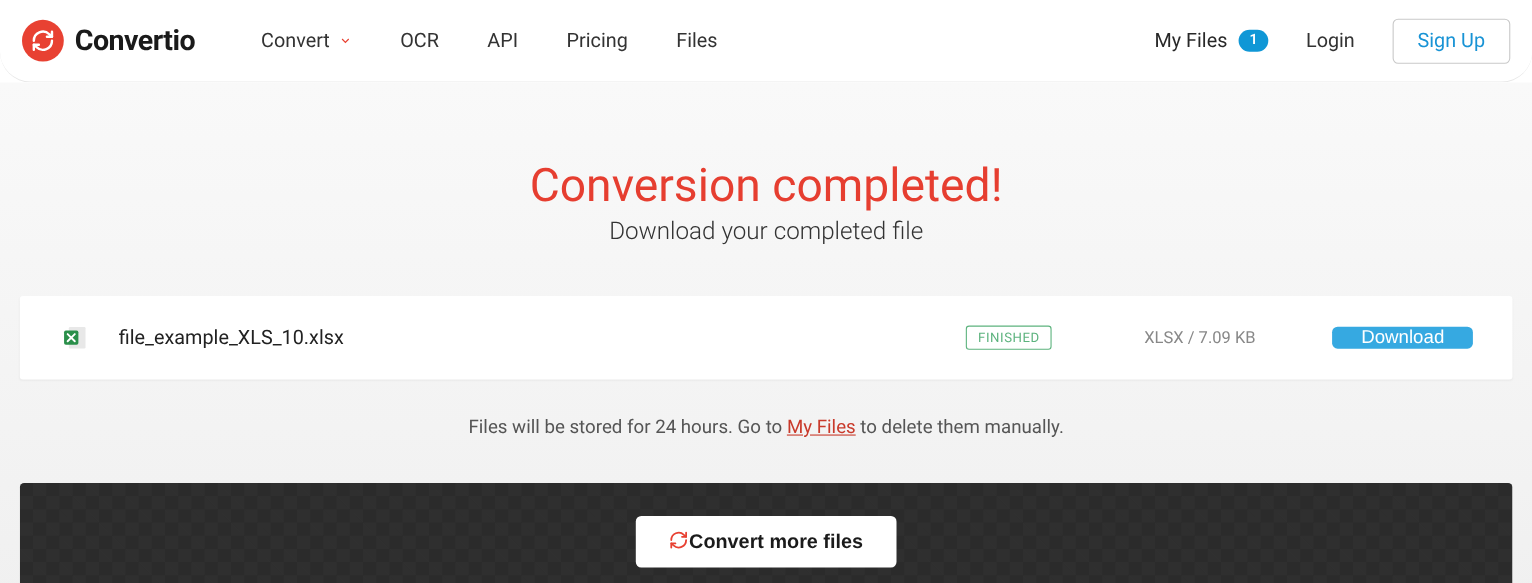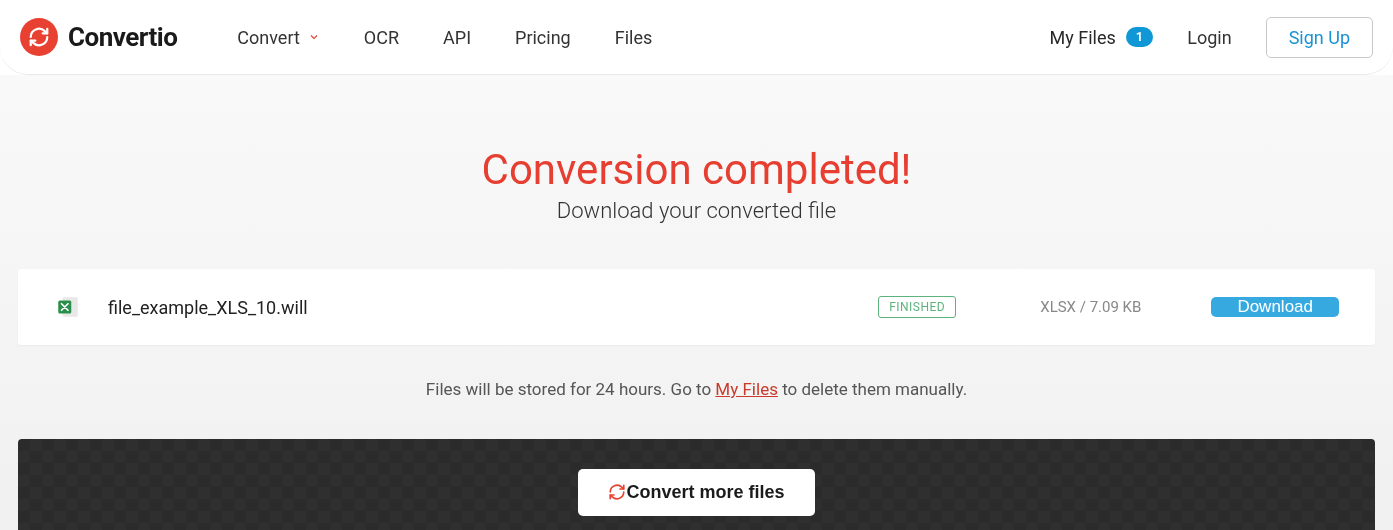--- a/index.html
+++ b/index.html
@@ -177,21 +177,20 @@
   }
   .convert-more {
     background: #fff;
     border: none;
     border-radius: 5px;
     padding: 13px 30px;
     font-size: 18px;
     font-weight: 600;
     cursor: pointer;
     display: flex;
-    align-items: center;
     color: #1b1b1b;
   }
   .refresh-ico { width: 18px; height: 18px; }
 </style>
 </head>
 <body>
 
 <header class="topbar">
   <div class="logo">
     <span class="logo-badge">
@@ -237,32 +236,32 @@
         <span>Login</span>
       </div>
     <div class="signup-btn"><span>Sign Up</span></div>
   </div>
 </header>
 
 <section class="stage">
 
   <div class="hero">
     <h1>Conversion completed!</h1>
-    <p>Download your converted file</p>
+    <p>Download your completed file</p>
   </div>
 
   <div class="file-card">
     <span class="file-icon">
       <svg viewBox="0 0 24 24" width="26" height="26">
         <rect x="7" y="3" width="14" height="18" rx="1" fill="#e8e8e8"></rect>
         <rect x="3" y="6" width="12" height="12" rx="1.5" fill="#2a8f4a"></rect>
         <path d="M6 9 L12 15 M12 9 L6 15" stroke="#fff" stroke-width="1.6" stroke-linecap="round"></path>
       </svg>
     </span>
-    <div class="file-name">file_example_XLS_10.will</div>
+    <div class="file-name">file_example_XLS_10.xlsx</div>
     <div class="status-pill">FINISHED</div>
     <div class="meta">XLSX / 7.09 KB</div>
     <button class="download-btn"><span>Download</span></button>
   </div>
 
   <div class="note">
     <span>Files will be stored for 24 hours. Go to </span><a>My Files</a><span> to delete them manually.</span>
   </div>
 
   <div class="footer-bar">

